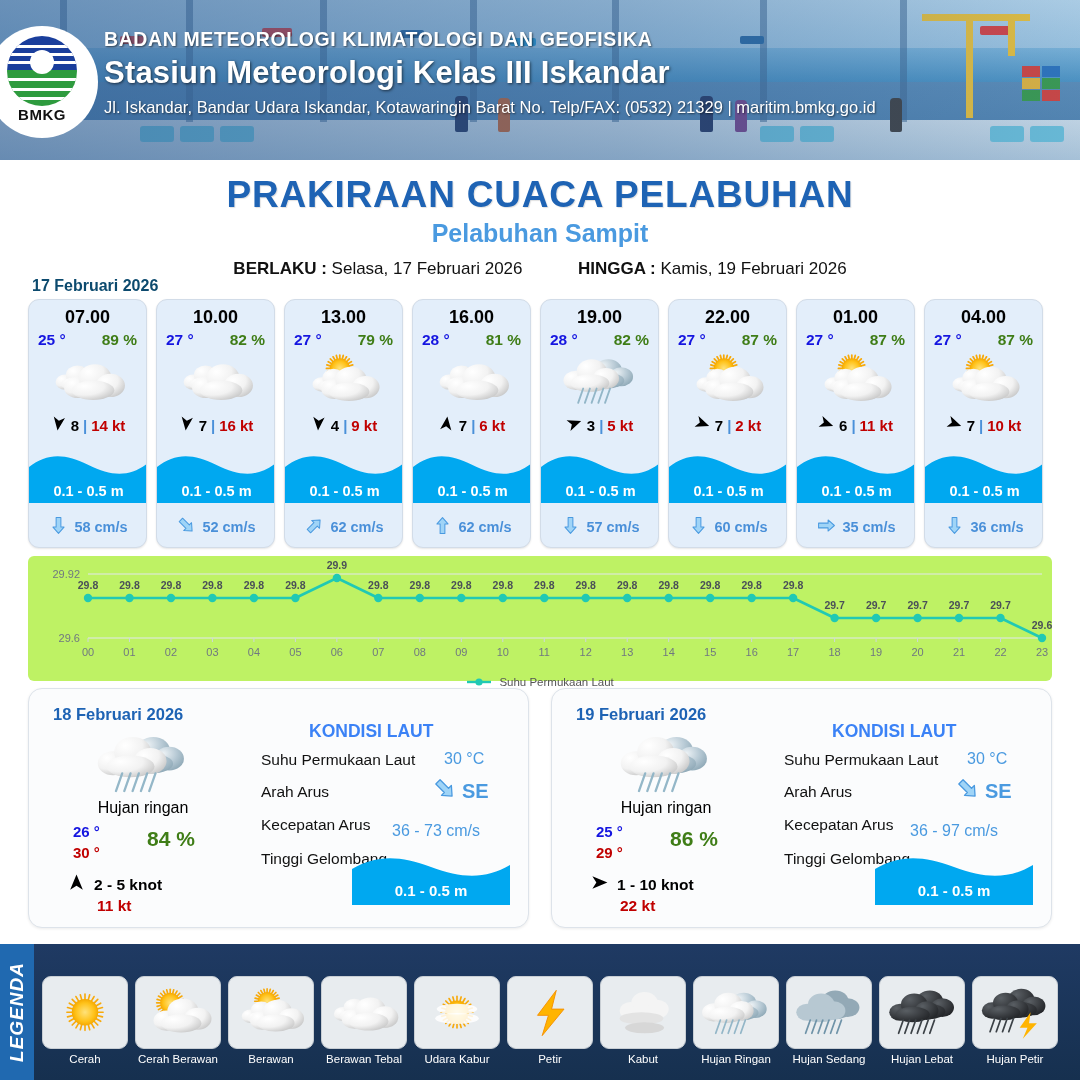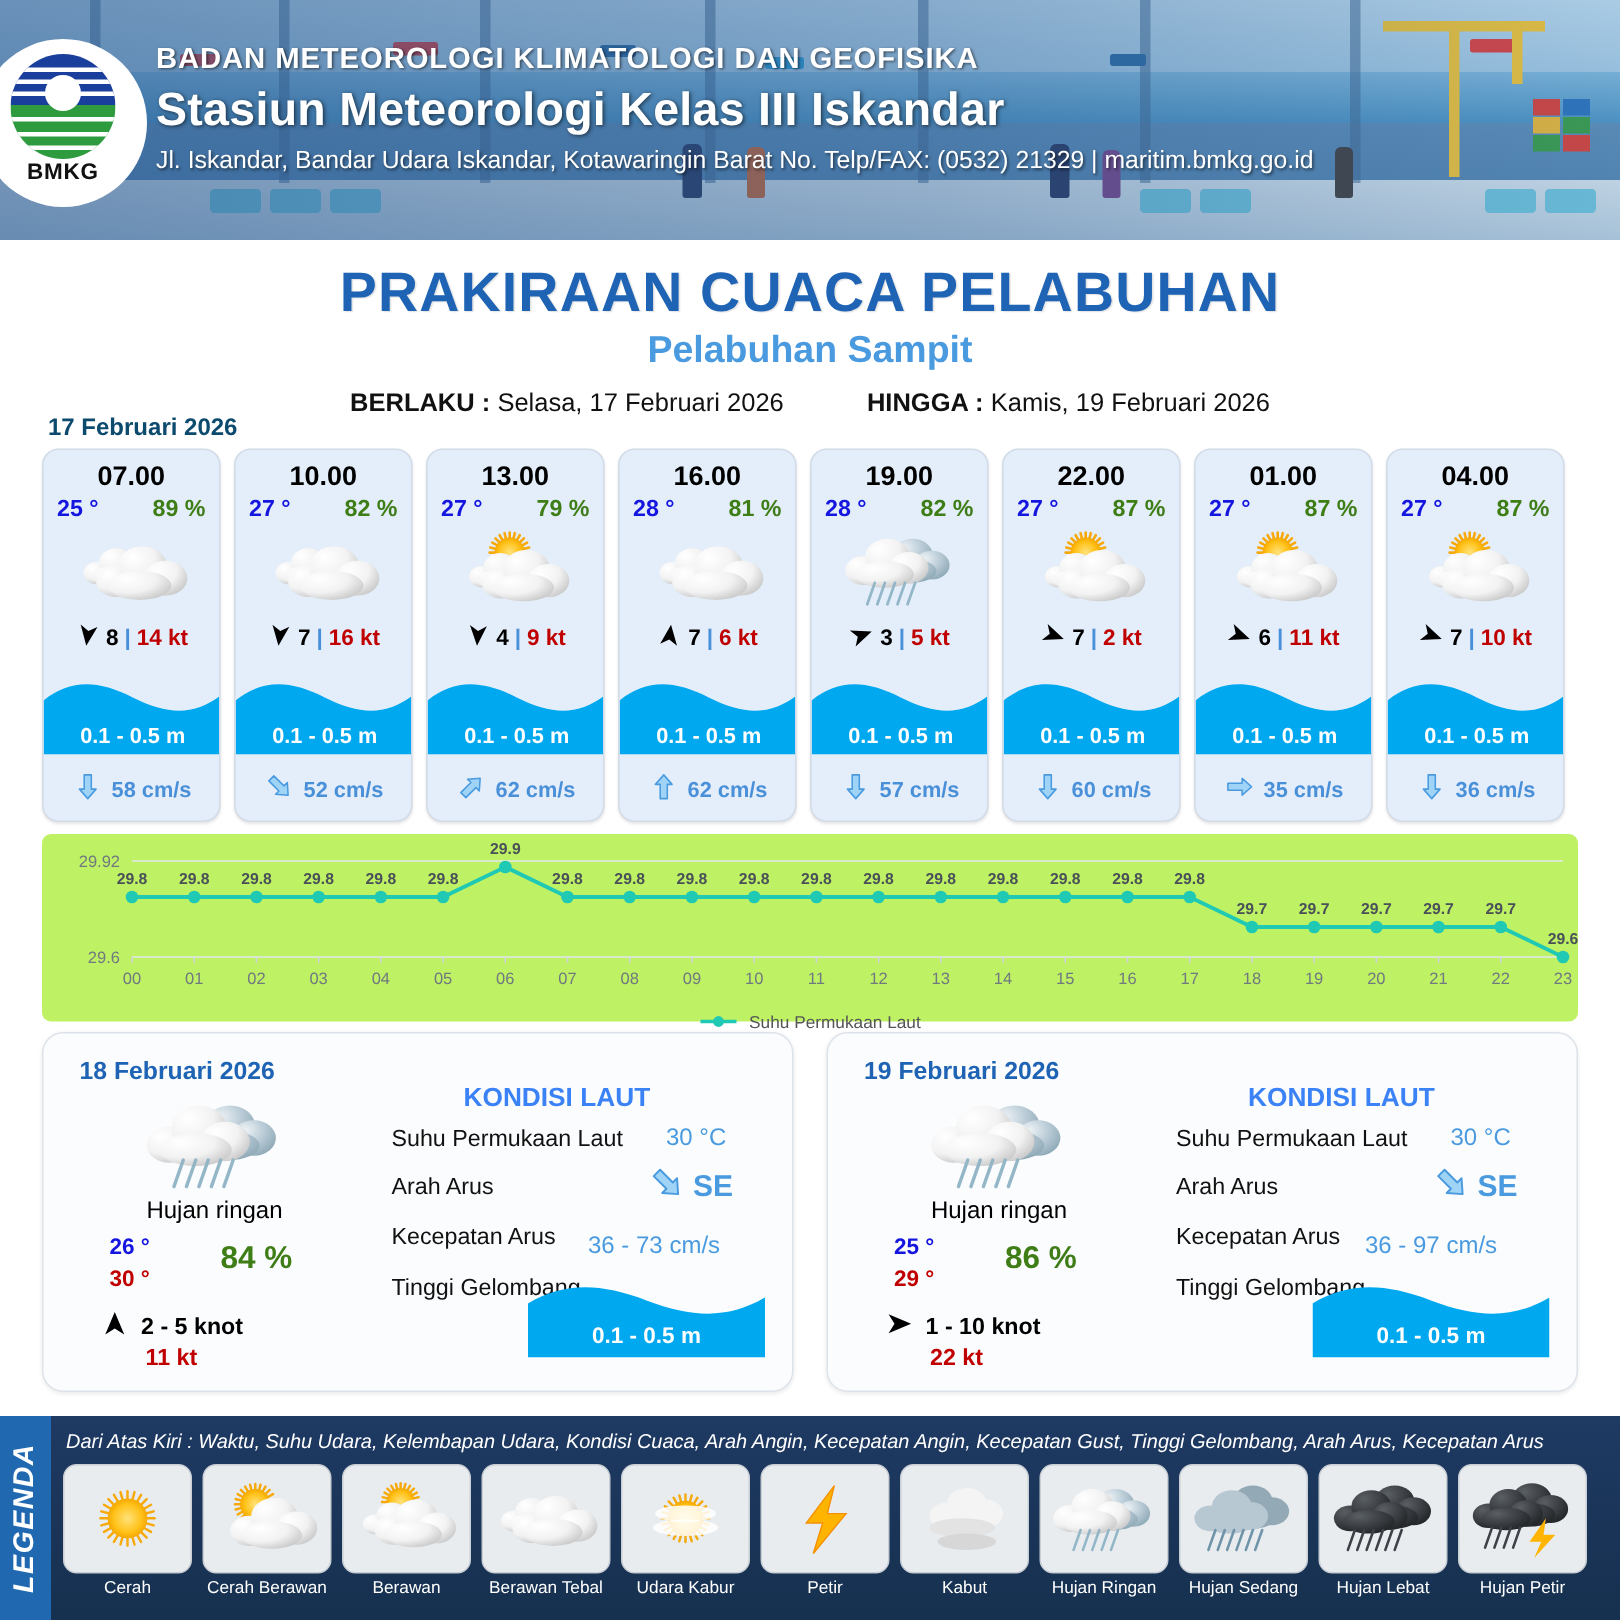--- a/index.html
+++ b/index.html
@@ -1103,21 +1103,20 @@
             <path d="M0 16 C18 2, 36 2, 60 14 C84 26, 102 26, 120 12 L120 52 L0 52 Z" fill="#00a8f0"></path>
           </svg></div>
         <div class="dp-wavetxt">0.1 - 0.5 m</div>
       </div>
     </div>
 
   <div class="legenda">
     <div class="leg-tab">
       <span>LEGENDA</span>
     </div>
-    <div class="leg-note">Dari Atas Kiri : Waktu, Suhu Udara, Kelembapan Udara, Kondisi Cuaca, Arah Angin, Kecepatan Angin, Kecepatan Gust, Tinggi Gelombang, Arah Arus, Kecepatan Arus</div>
     <div class="leg-items" id="leg-items">
         <div class="leg-item">
           <div class="leg-card">
             <svg width="78" height="62" viewBox="0 0 100 70">
               <defs>
                 <radialGradient id="cwi10" cx="30%" cy="28%" r="80%">
                   <stop offset="0%" stop-color="#ffffff"></stop>
                   <stop offset="58%" stop-color="#f2f2f2"></stop>
                   <stop offset="100%" stop-color="#c9c9c9"></stop>
                 </radialGradient>

